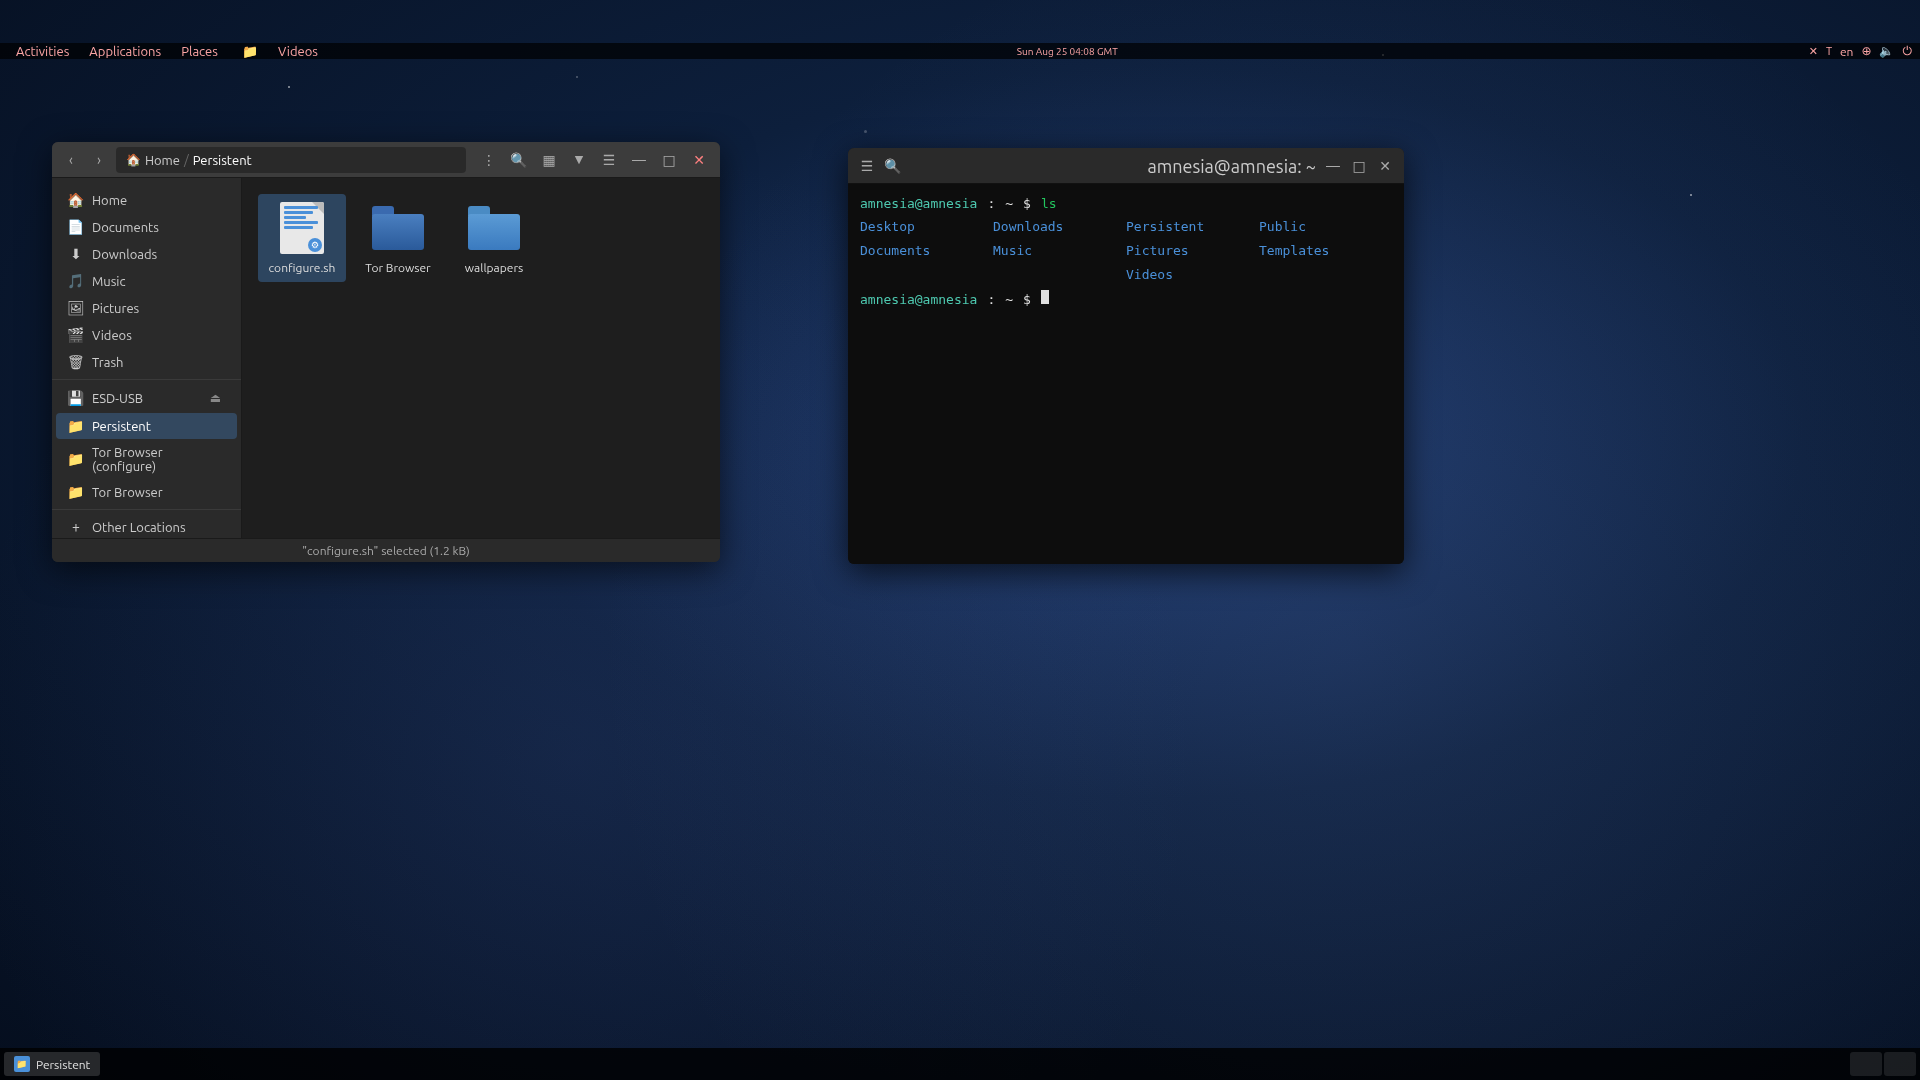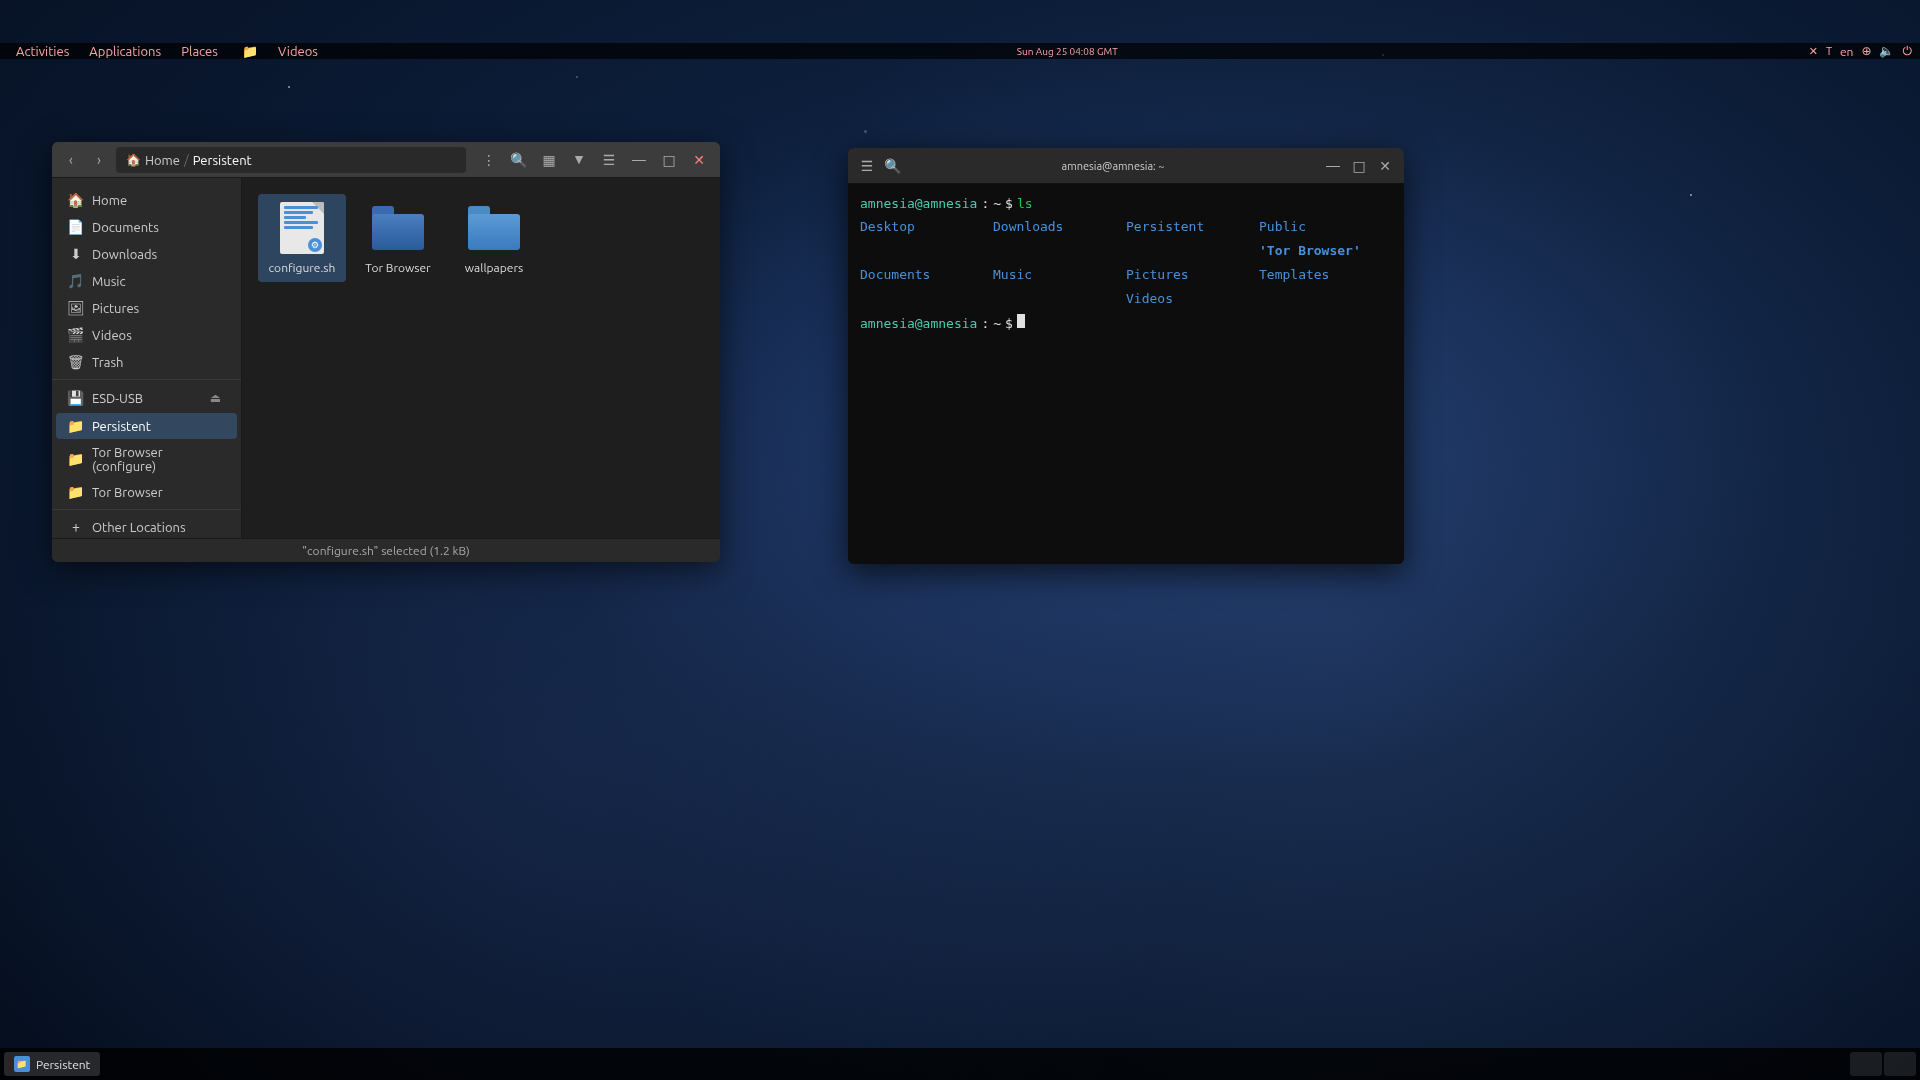--- a/index.html
+++ b/index.html
@@ -391,23 +391,23 @@
       background: #2a2a2a;
       display: flex;
       align-items: center;
       padding: 0 8px;
       gap: 6px;
       border-bottom: 1px solid #111;
       flex-shrink: 0;
     }
     .terminal-title {
       flex: 1;
-      text-align: center;
+      text-align: right;
       color: #ccc;
-      font-size: 11px;
+      font-size: 18px;
     }
     .terminal-actions {
       display: flex;
       align-items: center;
       gap: 4px;
     }
     .term-action-btn {
       width: 22px;
       height: 22px;
       border-radius: 3px;
@@ -435,21 +435,21 @@
       background: #0d0d0d;
       padding: 10px 12px;
       font-family: 'DejaVu Sans Mono', 'Courier New', monospace;
       font-size: 13px;
       color: #e0e0e0;
       overflow-y: auto;
     }
     .term-line {
       display: flex;
       flex-wrap: wrap;
-      gap: 4px;
+      gap: 10px;
       margin-bottom: 2px;
       line-height: 1.5;
     }
     .term-prompt-host { color: #4ec9b0; }
     .term-prompt-dollar { color: #e0e0e0; }
     .term-cmd { color: #22c55e; }
     .term-output-grid {
       display: grid;
       grid-template-columns: repeat(4, 1fr);
       gap: 0;
@@ -664,26 +664,20 @@
       <span class="term-prompt-dollar">$</span>
       <span class="term-cmd"> ls</span>
     </div>
     <div class="term-output-grid">
       <span class="term-dir">Desktop</span>
       <span class="term-dir">Downloads</span>
       <span class="term-dir">Persistent</span>
       <span class="term-dir">Public</span>
     </div>
     <div class="term-output-grid">
-      <span></span>
-      <span></span>
-      <span></span>
-      <span class="term-dir-quoted">'Tor Browser'</span>
-    </div>
-    <div class="term-output-grid">
       <span class="term-dir">Documents</span>
       <span class="term-dir">Music</span>
       <span class="term-dir">Pictures</span>
       <span class="term-dir">Templates</span>
     </div>
     <div style="display:flex;gap:4px;margin-top:2px;">
       <div class="term-output-grid" style="width:100%;grid-template-columns:repeat(4,1fr);">
         <span></span>
         <span></span>
         <span class="term-dir">Videos</span>

